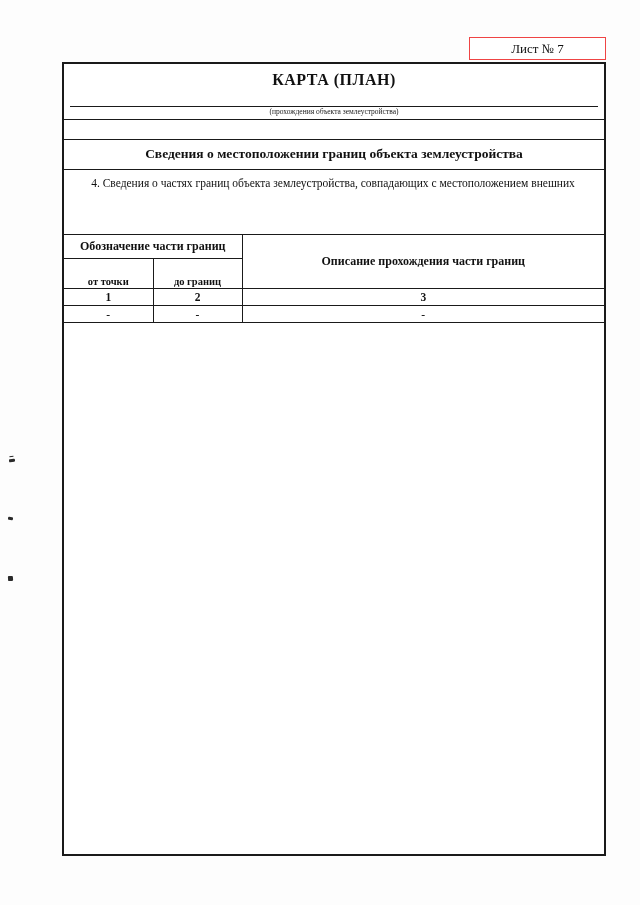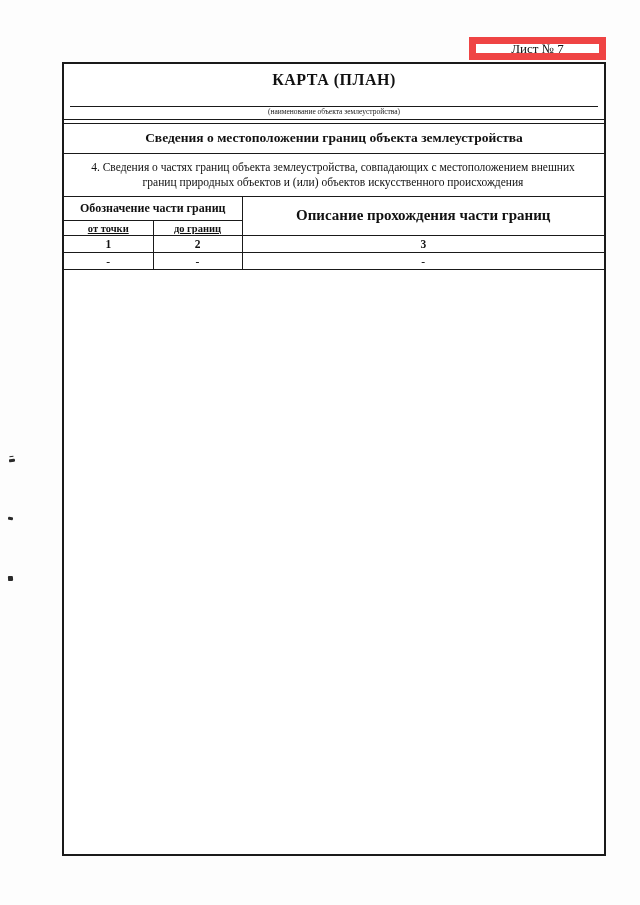--- a/index.html
+++ b/index.html
@@ -18,21 +18,21 @@
     height: 905px;
     background: #fdfdfd;
   }
   
   .sheet-box {
     position: absolute;
     top: 37px;
     right: 34px;
     width: 137px;
     height: 23px;
-    border: 7px solid #ef4444;
+    border: 1px solid #ef4444;
     display: flex;
     align-items: center;
     justify-content: center;
     font-size: 13px;
     background: #fff;
   }
   
   .doc-frame {
     position: absolute;
     left: 62px;
@@ -61,21 +61,21 @@
   .name-line {
     border-top: 1px solid #1a1a1a;
     margin-top: 5px;
   }
   .doc-caption {
     font-size: 7.5px;
     padding: 0 0 3px 0;
     color: #222;
   }
   .section-title-band {
-    margin-top: 3px;
+    margin-top: 19px;
     border-top: 1px solid #1a1a1a;
     border-bottom: 1px solid #1a1a1a;
     text-align: center;
     padding: 6px 4px 7px 4px;
     font-size: 13.5px;
     font-weight: bold;
   }
   .paragraph {
     font-size: 11.5px;
     line-height: 1.3;
@@ -88,38 +88,37 @@
     table-layout: fixed;
   }
   table.bounds th, table.bounds td {
     border: 1px solid #1a1a1a;
     font-size: 11.5px;
     text-align: center;
     vertical-align: middle;
     padding: 2px 2px;
     overflow: hidden;
   }
-  table.bounds { border-left: none; border-right: none; }
+  table.bounds { border-left: none; border-right: none; margin-top: 37px; }
   table.bounds th.group {
     font-weight: bold;
     font-size: 12px;
     height: 24px;
   }
   table.bounds th.desc {
     font-weight: bold;
-    font-size: 15px;
+    font-size: 12px;
   }
   table.bounds th.sub {
     font-weight: bold;
     font-size: 10.5px;
     height: 14px;
     line-height: 9px;
     vertical-align: top;
-    padding-top: 3px;
-    text-decoration: underline;
+    padding-top: 18px;
   }
   table.bounds td.num {
     font-weight: bold;
     height: 17px;
   }
   table.bounds td.dash {
     height: 15px;
   }
   col.c1 { width: 89px; }
   col.c2 { width: 89px; }
@@ -147,28 +146,27 @@
 
   <div class="sheet-box">
     <span>Лист № 7</span>
   </div>
 
   <div class="doc-frame">
 
     <div class="doc-header">
       <div class="doc-title">КАРТА (ПЛАН)</div>
       <div class="name-line"></div>
-      <div class="doc-caption">(наименование объекта землеустройства)</div>
+      <div class="doc-caption">(прохождения объекта землеустройства)</div>
     </div>
 
     <div class="section-title-band">Сведения о местоположении границ объекта землеустройства</div>
 
     <div class="paragraph">
       <div>4. Сведения о частях границ объекта землеустройства,  совпадающих  с местоположением   внешних</div>
-      <div>границ  природных  объектов  и (или)  объектов искусственного происхождения</div>
     </div>
 
     <table class="bounds">
       <colgroup>
         <col class="c1">
           <col class="c2">
           <col class="c3">
       </colgroup>
       <tbody>
           <tr>

